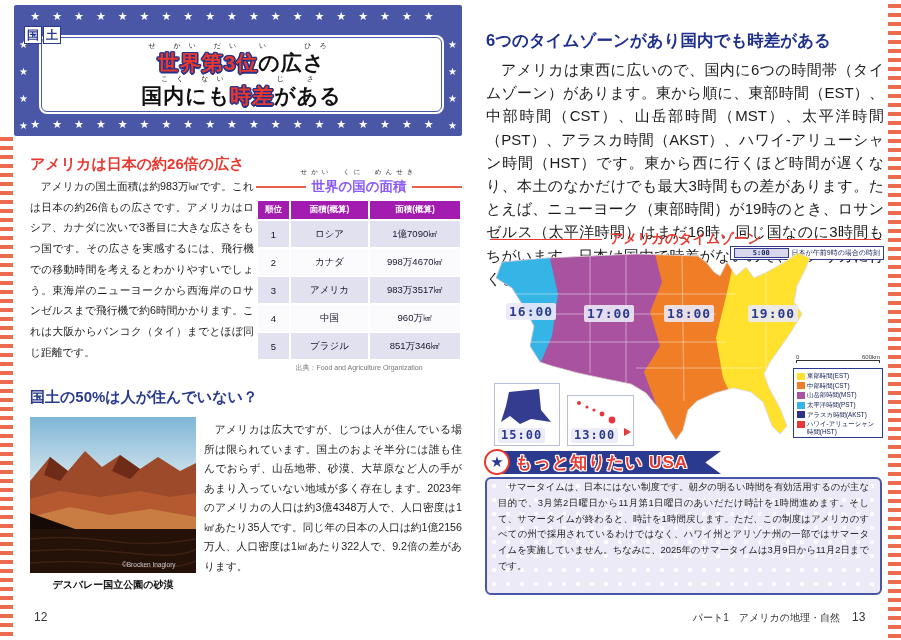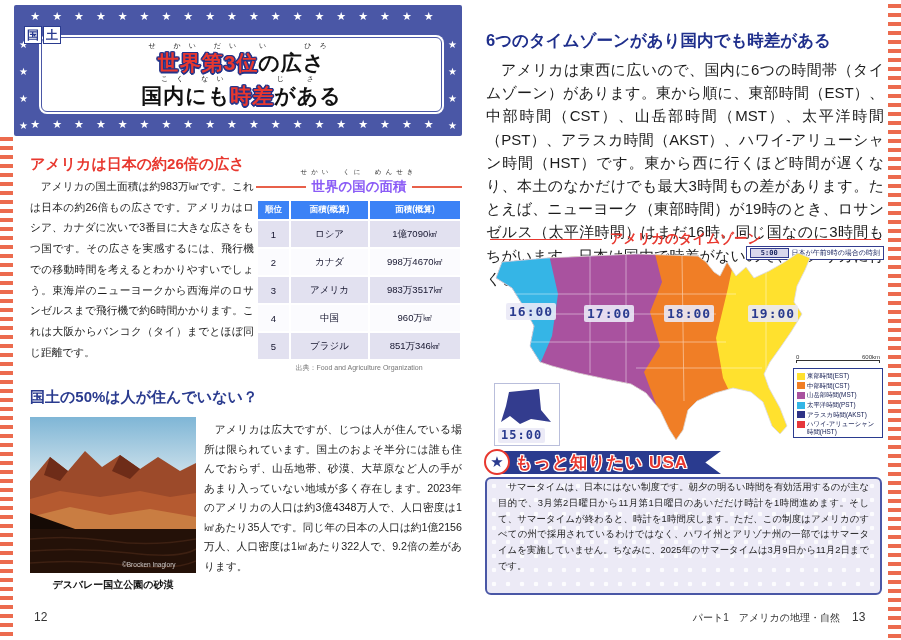--- a/index.html
+++ b/index.html
@@ -48,21 +48,21 @@
   #s2-body { left:204px; top:420px; width:258px; font-size:10.7px; line-height:19.5px; }
   #s3-body { left:486px; top:58px;  width:398px; font-size:15px;  line-height:23.2px; }
 
   
   .tablewrap { position:absolute; left:256px; top:168px; width:206px; }
   .t-furi { text-align:center; font-size:6.5px; color:#333; letter-spacing:4px; }
   .t-title { display:flex; align-items:center; gap:5px; margin-top:1px; }
   .t-title .dash { flex:1; border-top:2px solid #e8604a; }
   .t-title .txt { color:#8b5cf6; font-weight:bold; font-size:13.5px; white-space:nowrap; }
   table.area { width:100%; border-collapse:separate; border-spacing:2px; margin-top:3px; }
-  table.area th { background:#3b82f6; color:#fff; font-size:8.5px; font-weight:bold;
+  table.area th { background:#a21caf; color:#fff; font-size:8.5px; font-weight:bold;
     padding:3px 0; }
   table.area td { text-align:center; font-size:9.5px; color:#15152e; padding:6.5px 0; }
   table.area tr.odd td { background:#e2e1f0; }
   table.area tr.even td { background:#fbfbfe; }
   .t-source { text-align:center; font-size:7px; color:#777; margin-top:2px; }
 
   
   .photo { position:absolute; left:30px; top:417px; width:166px; height:156px; overflow:hidden; }
   .caption { position:absolute; left:30px; top:578px; width:166px; text-align:center;
     font-weight:bold; font-size:10px; color:#111; }
@@ -78,21 +78,21 @@
 
   
   .mapblock { position:absolute; left:486px; top:230px; width:399px; height:218px; }
   .map-title { display:flex; align-items:center; gap:8px; padding:0 4px; }
   .map-title .dash { flex:1; border-top:1.5px solid #e8382f; }
   .map-title .txt { color:#e8382f; font-weight:bold; font-size:13.5px; white-space:nowrap; }
   .map-note { position:absolute; right:1px; top:16px; border:1px solid #333c8e;
     background:#fff; font-size:7px; color:#1a2560; padding:1px 3px; display:flex;
     align-items:center; gap:3px; }
   .map-note .tsample { border:1px solid #333c8e; background:#d9d7ec; font-weight:bold;
-    padding:0 10px; font-family:"DejaVu Sans Mono",monospace; }
+    padding:0 18px; font-family:"DejaVu Sans Mono",monospace; }
   .usmap { position:absolute; left:0; top:20px; }
   .tlabel { position:absolute; font-family:"DejaVu Sans Mono",monospace; font-weight:bold;
     font-size:13px; color:#2a3b8f; background:rgba(234,233,246,.9); padding:0 3px;
     border-radius:2px; letter-spacing:1px; line-height:17px; }
   .tlabel-sm { font-size:12px; line-height:15px; }
   .inset { position:absolute; background:#fff; border:1.5px solid #b9bedb; }
   #ak-box { left:8px;  top:153px; width:66px; height:63px; }
   #hi-box { left:81px; top:165px; width:67px; height:51px; }
   .inset .tlabel { left:3px; bottom:2px; top:auto; }
   .scalebar { position:absolute; left:310px; top:124px; width:84px; font-size:6px;
@@ -283,20 +283,33 @@
     <div class="tlabel" style="left:98px;  top:75px;">17:00</div>
     <div class="tlabel" style="left:178px; top:75px;">18:00</div>
     <div class="tlabel" style="left:262px; top:75px;">19:00</div>
 
     <div class="inset" id="ak-box">
       <svg width="63" height="60" viewBox="0 0 63 60">
         <path fill="#333c8e" d="M14,8 L44,5 L46,26 L56,38 L36,35 L25,40 L15,32 L6,38 L11,22 Z"></path>
       </svg>
       <div class="tlabel tlabel-sm">15:00</div>
     </div>
+    <div class="inset" id="hi-box">
+      <svg width="64" height="48" viewBox="0 0 64 48">
+        <g fill="#e6373c">
+          <circle cx="11" cy="7" r="2"></circle>
+            <circle cx="19" cy="11" r="1.6"></circle>
+          <circle cx="26" cy="14" r="1.6"></circle>
+            <circle cx="34" cy="18" r="2.4"></circle>
+          <circle cx="44" cy="24" r="3.4"></circle>
+            <polygon points="56,32 63,36 56,40"></polygon>
+        </g>
+      </svg>
+      <div class="tlabel tlabel-sm">13:00</div>
+    </div>
 
     <div class="scalebar">
       <div class="lbls">
         <span>0</span>
         <span>600km</span>
       </div>
       <div class="bar"></div>
     </div>
 
     <div class="legend">

